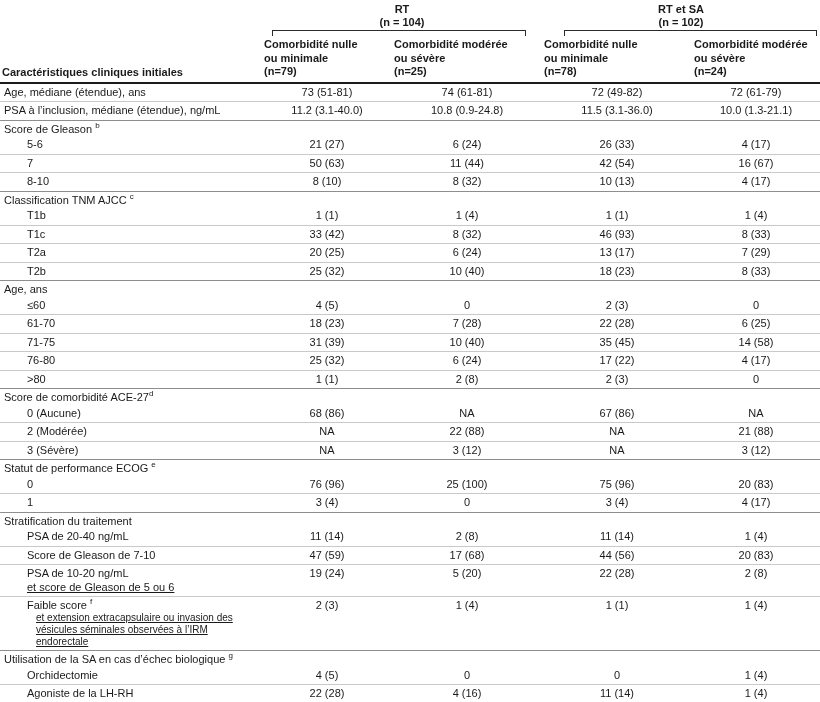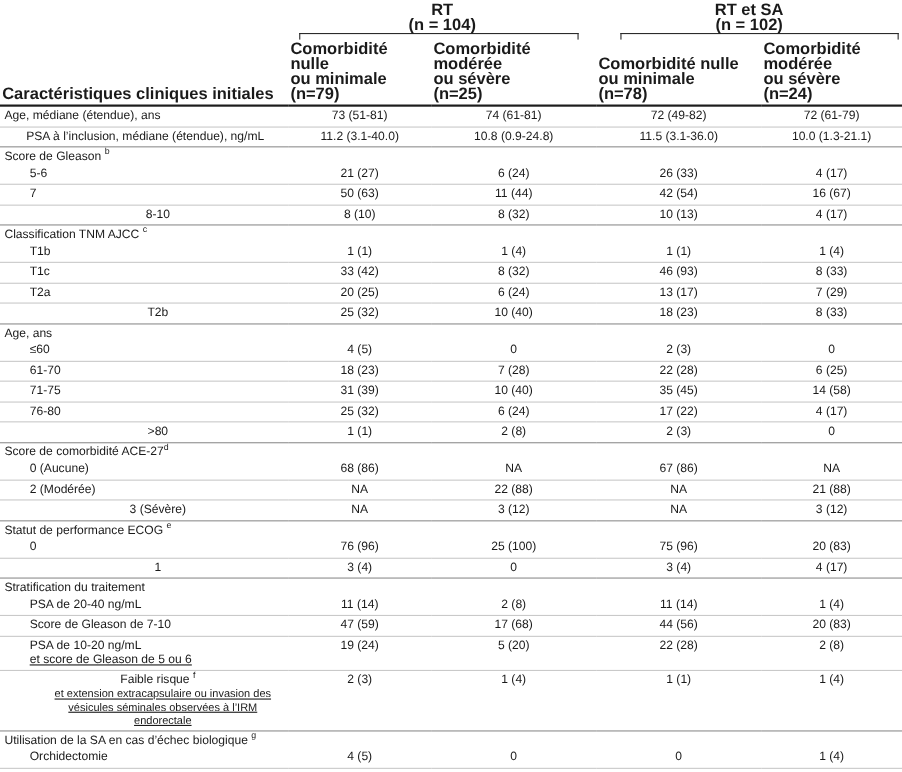--- a/index.html
+++ b/index.html
@@ -15,21 +15,21 @@
     width: 820px;
     border-collapse: collapse;
     table-layout: fixed;
   }
   col.c-label { width: 262px; }
   col.c-v1 { width: 130px; }
   col.c-v2 { width: 150px; }
   col.c-v3 { width: 150px; }
   col.c-v4 { width: 128px; }
 
-  thead th { font-weight: bold; font-size: 15px; line-height: 13px; padding: 0; }
+  thead th { font-weight: bold; font-size: 11px; line-height: 13px; padding: 0; }
   .group-cell { text-align: center; vertical-align: bottom; padding-top: 3px; }
   .group-cell div { line-height: 13px; }
   .bracket-row td { padding: 0; height: 8px; vertical-align: top; }
   .bracket {
     height: 5px;
     border-top: 1.3px solid #2b2b2b;
     border-left: 1.3px solid #2b2b2b;
     border-right: 1.3px solid #2b2b2b;
   }
   .bracket.b1 { margin: 1px 16px 0 10px; }
@@ -43,21 +43,21 @@
   tr.colhead th div { line-height: 13.5px; }
   th.rowhead { text-align: center; }
 
   tbody td {
     font-size: 11px;
     line-height: 13.5px;
     padding: 2px 2px;
     vertical-align: top;
   }
   tr.data td { border-bottom: 1px solid #c9c9c9; }
-  tr.data.strong td { border-bottom: 1px solid #8e8e8e; text-align: center; }
+  tr.data.strong td { border-bottom: 1px solid #8e8e8e; }
   tr.section td { border-bottom: none; padding-bottom: 0; }
   td.label { text-align: left; padding-left: 4px; }
   td.label.ind { padding-left: 27px; }
   td.val { text-align: center; }
   sup { font-size: 8px; vertical-align: super; line-height: 0; }
   .subline { line-height: 13px; text-decoration: underline; }
   .subline.small { font-size: 10px; line-height: 12px; padding-left: 9px; }
 </style>
 </head>
 <body>
@@ -283,21 +283,21 @@
           <td class="val">20 (83)</td>
         </tr>
         <tr class="data">
           <td class="label ind"><span>PSA de 10-20 ng/mL</span><div class="subline">et score de Gleason de 5 ou 6</div></td>
           <td class="val">19 (24)</td>
           <td class="val">5 (20)</td>
           <td class="val">22 (28)</td>
           <td class="val">2 (8)</td>
         </tr>
         <tr class="data strong">
-          <td class="label ind"><span>Faible risque </span><sup>f</sup><div class="subline small">et extension extracapsulaire ou invasion des</div><div class="subline small">vésicules séminales observées à l’IRM endorectale</div></td>
+          <td class="label ind"><span>Faible score </span><sup>f</sup><div class="subline small">et extension extracapsulaire ou invasion des</div><div class="subline small">vésicules séminales observées à l’IRM endorectale</div></td>
           <td class="val">2 (3)</td>
           <td class="val">1 (4)</td>
           <td class="val">1 (1)</td>
           <td class="val">1 (4)</td>
         </tr>
         <tr class="section">
           <td colspan="5" class="label"><span>Utilisation de la SA en cas d’échec biologique </span><sup>g</sup></td>
         </tr>
         <tr class="data">
           <td class="label ind"><span>Orchidectomie</span></td>

